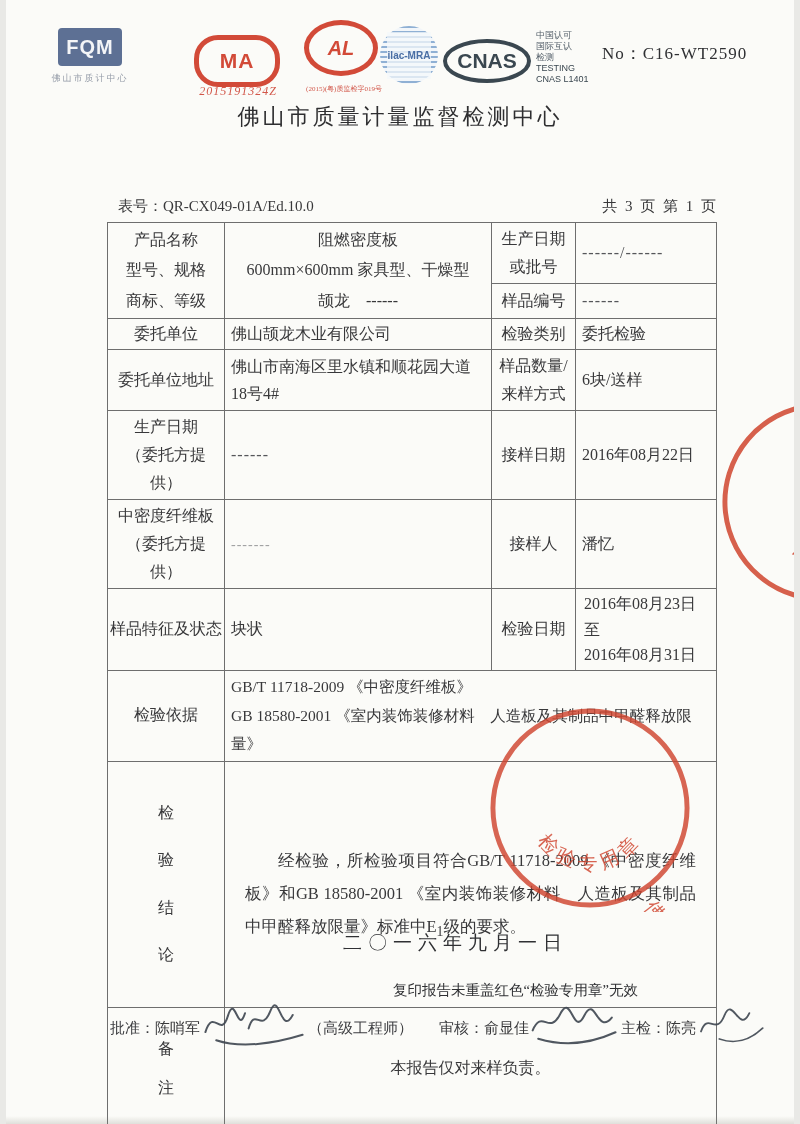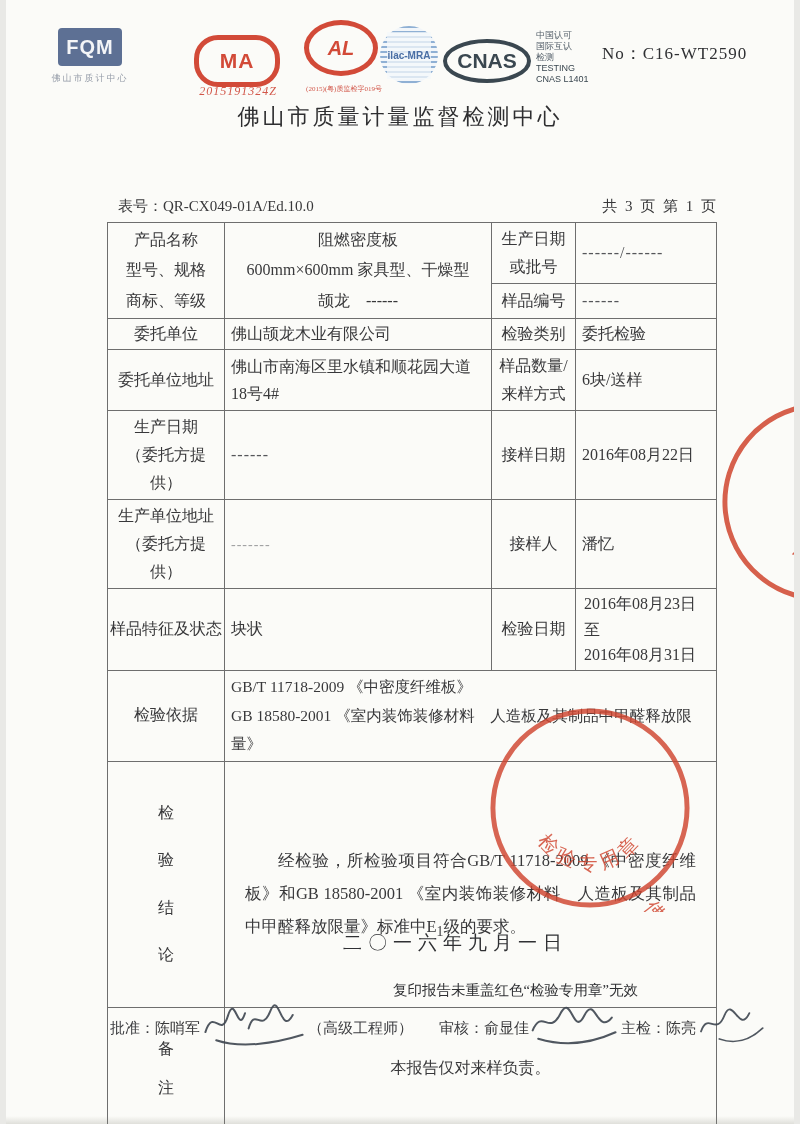--- a/index.html
+++ b/index.html
@@ -156,21 +156,21 @@
       <td class="lab mini">
         <div>生产日期</div>
         <div>（委托方提供）</div>
       </td>
       <td class="val"><span class="dash">------</span></td>
       <td class="lab">接样日期</td>
       <td class="val">2016年08月22日</td>
     </tr>
     <tr style="height:53px">
       <td class="lab mini">
-        <div>生产单位地址</div>
+        <div>中密度纤维板</div>
         <div>（委托方提供）</div>
       </td>
       <td class="val"><span class="dash faint">-------</span></td>
       <td class="lab">接样人</td>
       <td class="val">潘忆</td>
     </tr>
     <tr style="height:55px">
       <td class="lab" style="padding:2px 0">样品特征及状态</td>
       <td class="val">块状</td>
       <td class="lab">检验日期</td>

